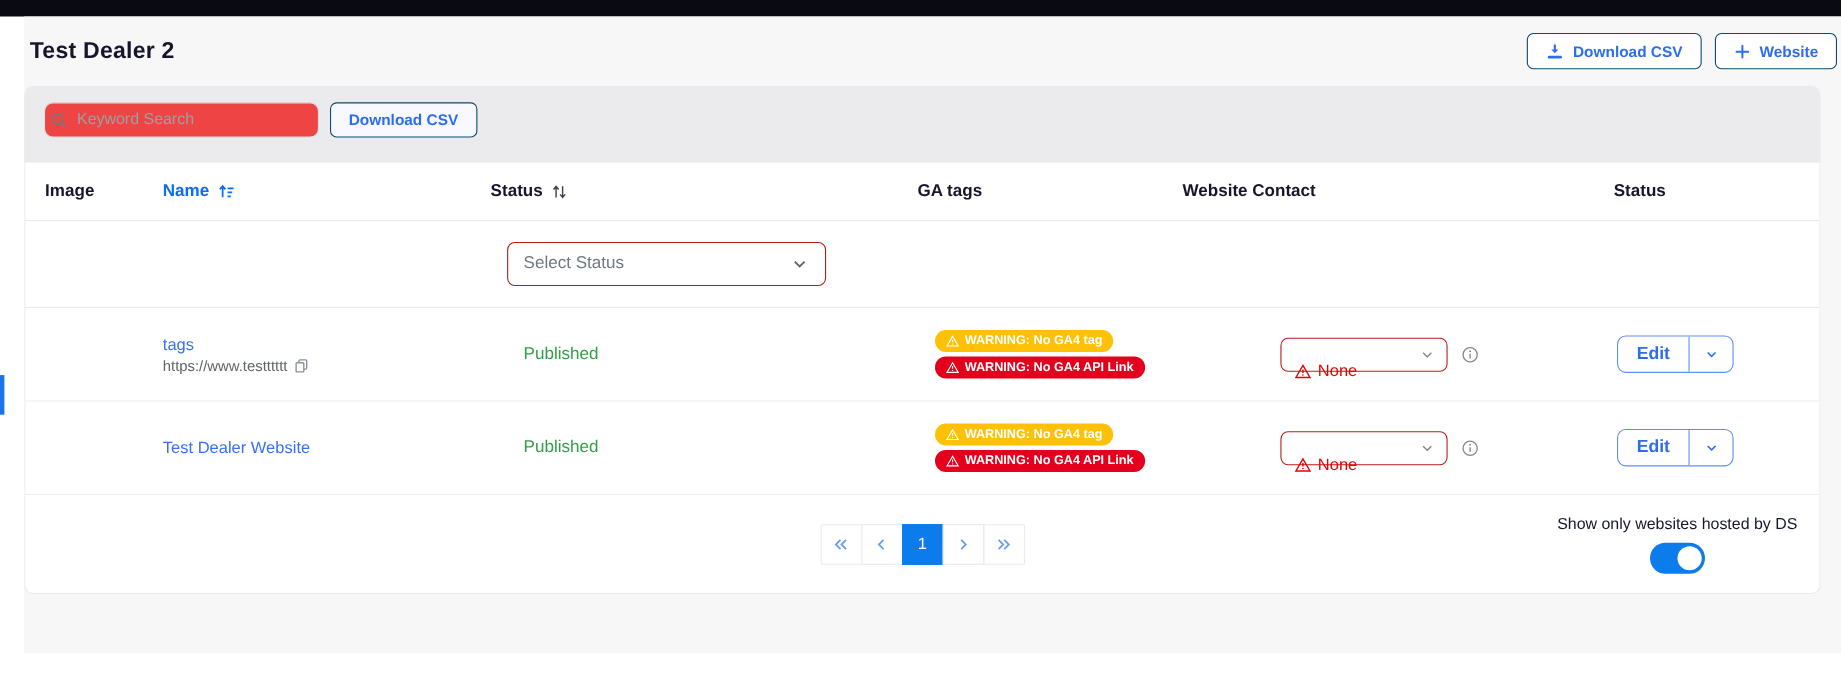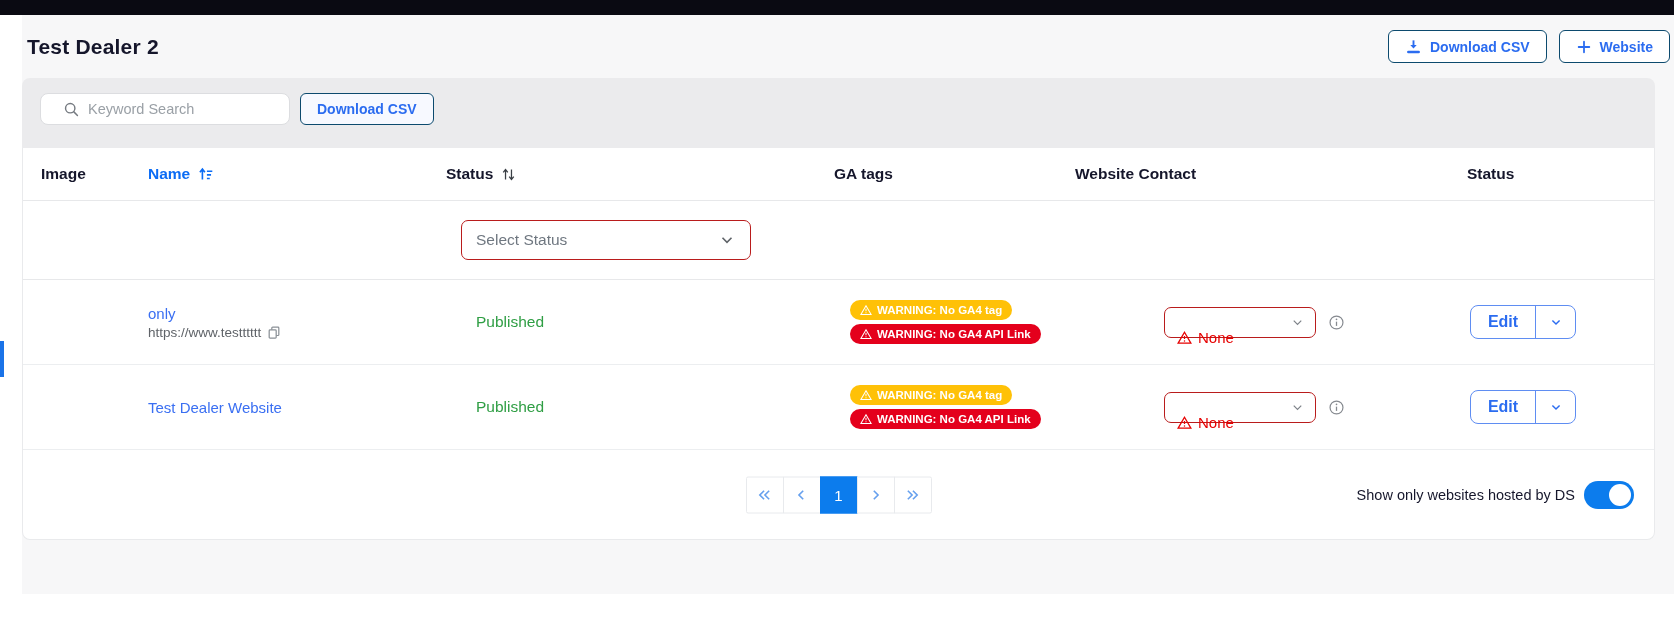--- a/index.html
+++ b/index.html
@@ -15,22 +15,22 @@
   .page-title { font-size:21px; font-weight:bold; color:#15162b; letter-spacing:.2px; }
   .hdr-actions { display:flex; gap:12px; margin-right:0; }
   .btn-outline { display:flex; align-items:center; gap:8px; height:33px; padding:0 16px;
                  background:#ffffff; border:1px solid #0c4a6e; border-radius:6px;
                  color:#2b6cf0; font-size:14px; font-weight:bold; cursor:pointer; }
 
   
   .card { margin-top:9px; width:1633px; }
   .toolbar { height:70px; background:#ebebed; border-radius:8px 8px 0 0;
              display:flex; align-items:center; padding:0 18px; gap:10px; }
-  .search-box { width:250px; height:32px; background:#ffffff; border:1px solid #dcdde0;
-                border-radius:8px; display:flex; align-items:center; padding:0 22px; gap:8px;
+  .search-box { width:250px; height:32px; background:#ef4444; border:1px solid #dcdde0;
+                border-radius:8px; display:flex; align-items:center; padding:0 4px; gap:8px;
                 margin-top:-8px; }
   .search-box input { border:none; outline:none; flex:1; font-size:14.5px; color:#333;
                       font-family:"Liberation Sans", sans-serif; background:transparent; }
   .search-box input::placeholder { color:#9aa0a6; }
   .toolbar .btn-outline { height:32px; background:#f7f9ff; margin-top:-8px; }
 
   .table-card { background:#ffffff; border:1px solid #e9eaec; border-top:none;
                 border-radius:0 0 8px 8px; }
   .trow { display:grid; grid-template-columns:107px 298px 388px 241px 392px 1fr;
           padding-left:18px; align-items:center; }
@@ -71,21 +71,21 @@
   .footer-band { height:89px; position:relative; }
   .pagination { position:absolute; left:50%; top:50%; transform:translate(-50%,-50%);
                 display:flex; }
   .page-btn { width:38px; height:37px; background:#fff; border:1px solid #e8eaed;
               margin-left:-1px; display:flex; align-items:center; justify-content:center;
               cursor:pointer; }
   .page-btn:first-child { margin-left:0; border-radius:2px 0 0 2px; }
   .page-btn:last-child { border-radius:0 2px 2px 0; }
   .page-btn.active { background:#0c7ced; border-color:#0c7ced; color:#fff; font-size:15px; }
   .toggle-wrap { position:absolute; right:20px; top:50%; transform:translateY(-50%);
-                 display:flex; align-items:center; gap:9px; }
+                 display:flex; align-items:center; gap:9px;flex-direction:column; }
   .toggle-label { font-size:14.5px; color:#15162b; }
   .toggle { width:50px; height:28px; border-radius:14px; background:#0c7ced; position:relative; cursor:pointer; }
   .toggle .knob { position:absolute; right:3px; top:3px; width:22px; height:22px;
                   border-radius:50%; background:#fff; }
   svg { display:block; }
 </style>
 </head>
 <body>
 
 <div class="topbar"></div>
@@ -182,21 +182,21 @@
           </div>
         </div>
         <div></div>
           <div></div>
           <div></div>
       </div>
 
       <div class="trow data-row">
         <div></div>
         <div class="name-cell">
-          <a class="site-link">only</a>
+          <a class="site-link">tags</a>
           <span class="site-url">
             <span>https://www.testttttt</span>
             <span>
               <svg width="14" height="14" viewBox="0 0 16 16">
                   <rect x="5.5" y="2.5" width="8" height="9.5" rx="1" fill="none" stroke="#8a9096" stroke-width="1.4"></rect>
                   <rect x="2.5" y="5.5" width="8" height="9.5" rx="1" fill="#fff" stroke="#8a9096" stroke-width="1.4"></rect>
                 </svg>
             </span>
           </span>
         </div>

